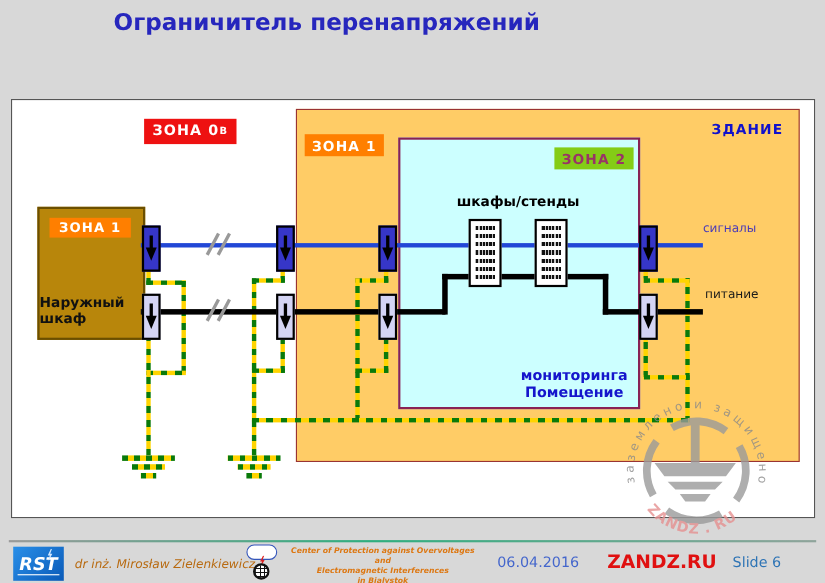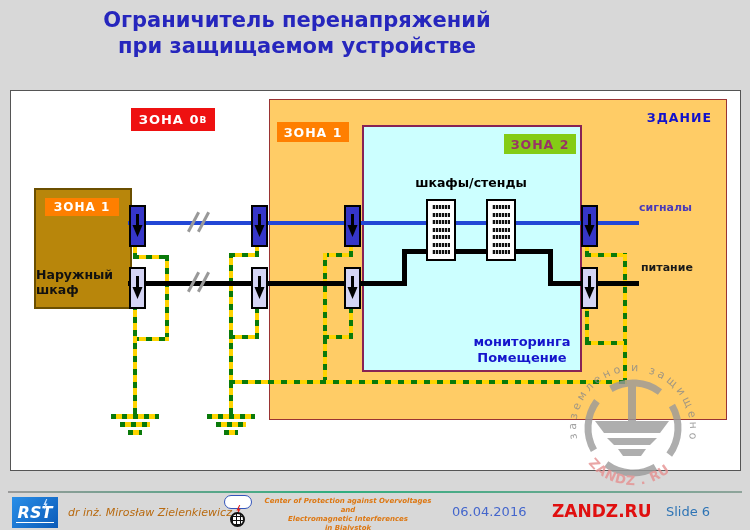--- a/index.html
+++ b/index.html
@@ -80,21 +80,21 @@
   }
 
   .racks-caption{
     position:absolute;left:395px;top:84px;width:130px;text-align:center;z-index:7;
     color:#000;font-weight:bold;font-size:12.5px;
   }
   .room-caption{
     position:absolute;left:451px;top:243px;width:120px;text-align:center;z-index:7;
     color:#1515cc;font-weight:bold;font-size:13px;line-height:16px;
   }
-  .line-caption{position:absolute;z-index:7;font-weight:bold;font-size:11px;}
+  .line-caption{position:absolute;z-index:7;font-weight:normal;font-size:11px;}
   .cap-signals{left:628px;top:110px;color:#4a3ab8;}
   .cap-power{left:630px;top:170px;color:#1a1a1a;}
 
   
   .gw-h{position:absolute;height:4px;z-index:3;
     background:repeating-linear-gradient(90deg,#0a7a0a 0 6px,#ffd400 6px 13px);}
   .gw-v{position:absolute;width:4px;z-index:3;
     background:repeating-linear-gradient(0deg,#0a7a0a 0 6px,#ffd400 6px 13px);}
   .gnd-bar{position:absolute;height:5px;z-index:3;
     background:repeating-linear-gradient(90deg,#0a7a0a 0 5px,#ffd400 5px 11px);}
@@ -138,21 +138,20 @@
   }
   .f-date{position:absolute;left:452px;top:504px;color:#4466cc;font-size:13px;}
   .f-brand{position:absolute;left:552px;top:501px;color:#e01010;font-weight:bold;font-size:17px;}
   .f-slide{position:absolute;left:666px;top:504px;color:#2e74b5;font-size:13px;}
 </style>
 </head>
 <body>
 
 <div class="title">
   <div>Ограничитель перенапряжений</div>
-  <div>при защищаемом устройстве</div>
 </div>
 
 <div class="panel">
 
   <div class="building">
     <div class="building-name">ЗДАНИЕ</div>
   </div>
   <div class="room"></div>
 
   <div class="zone-label zone0">

